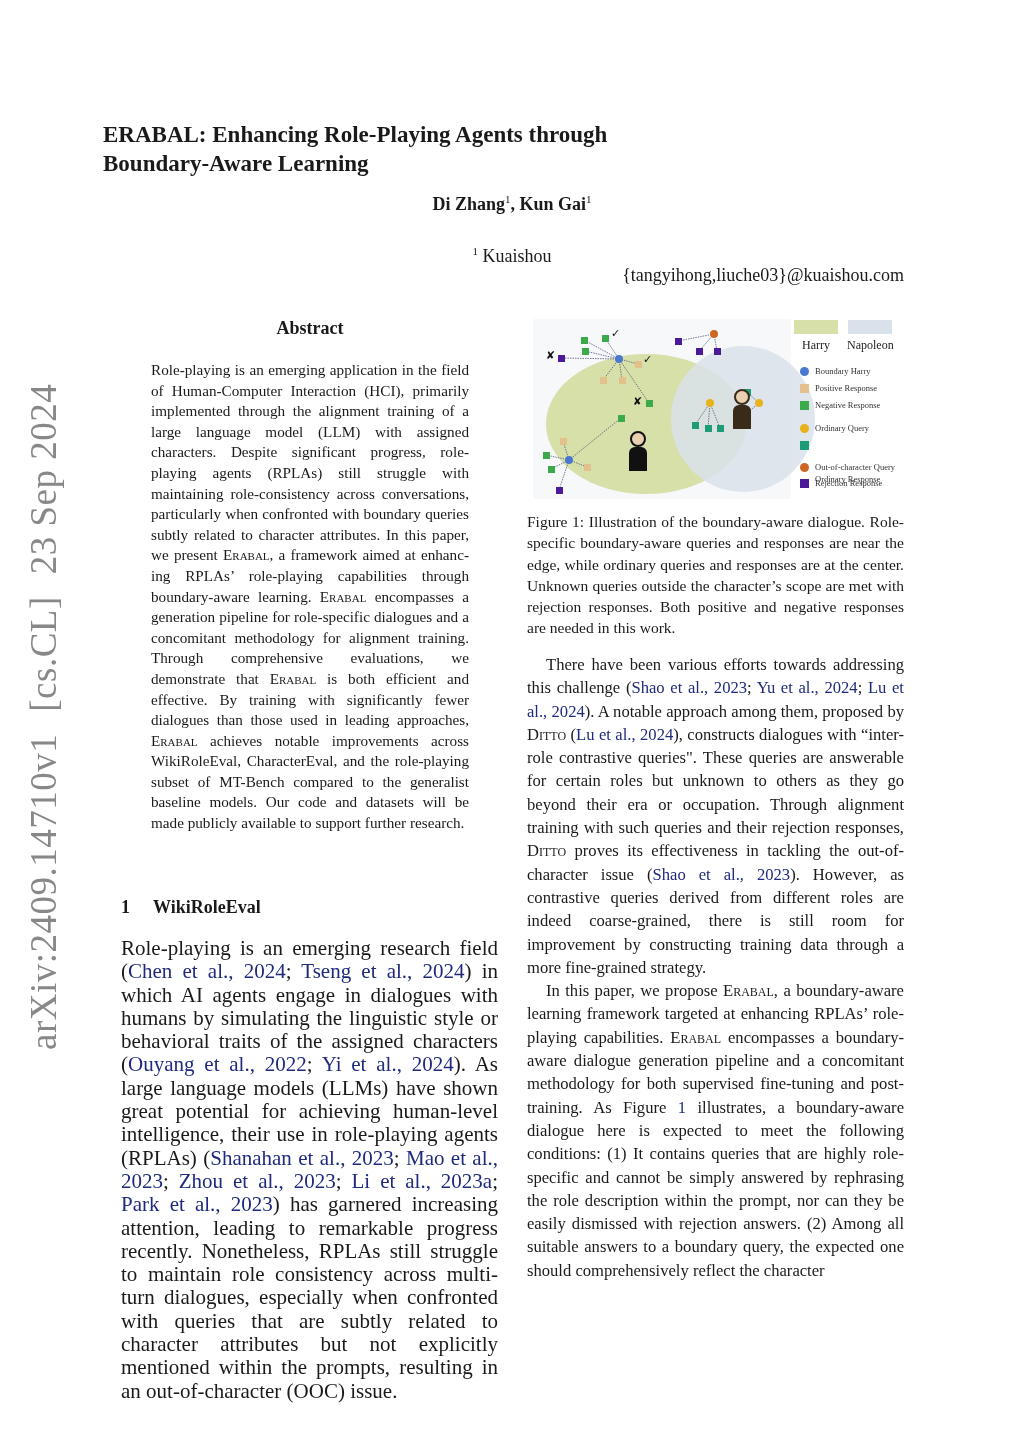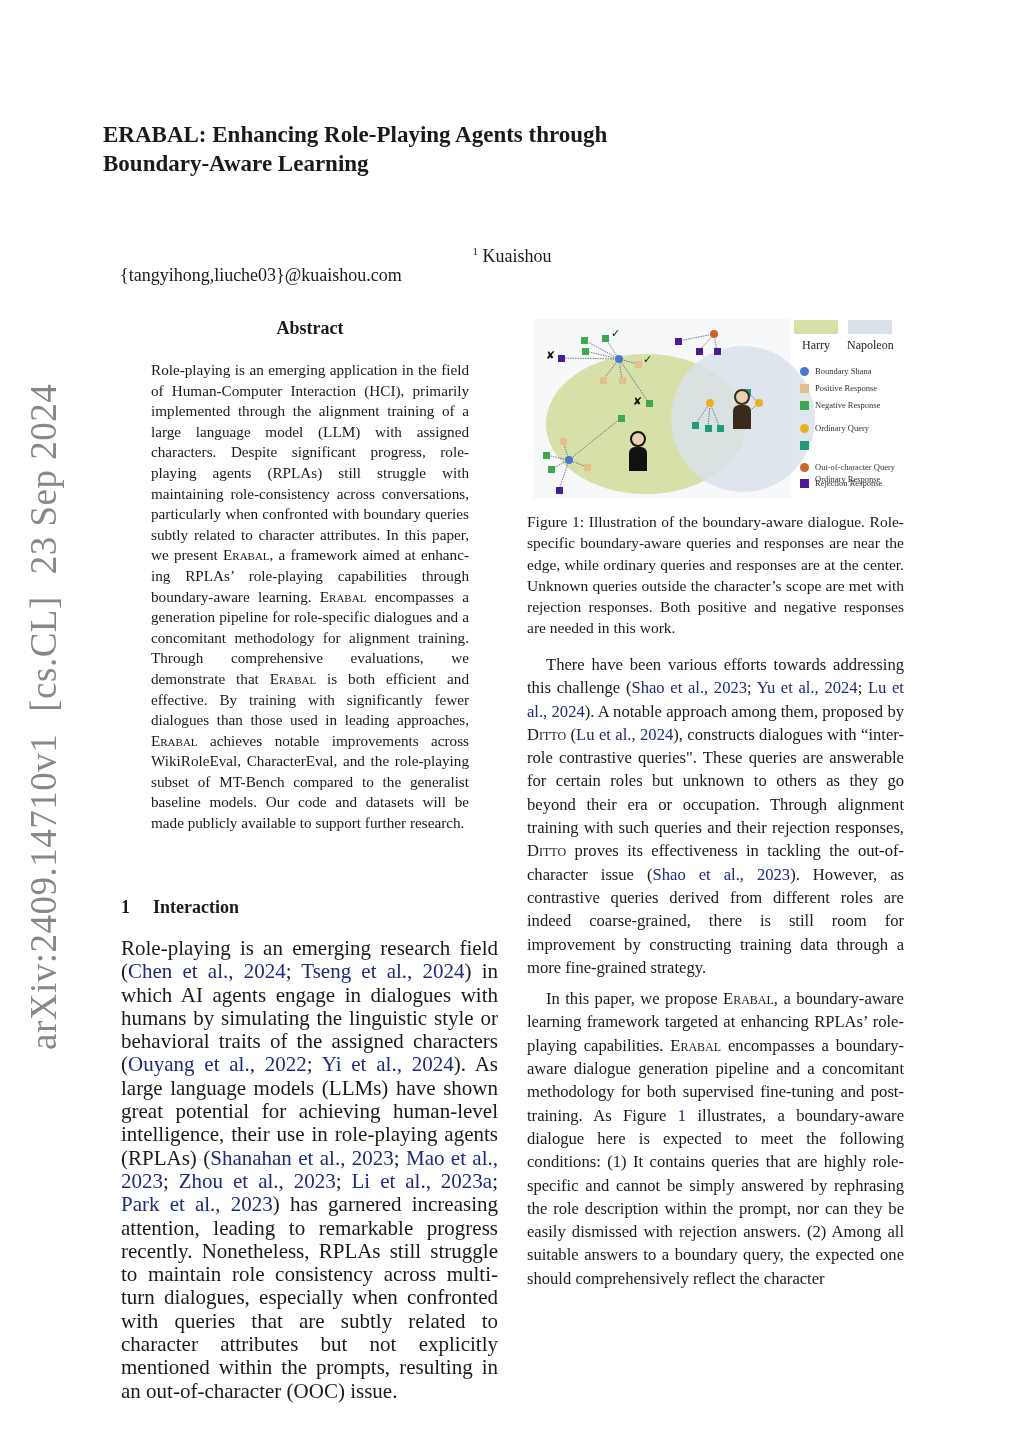--- a/index.html
+++ b/index.html
@@ -8,58 +8,62 @@
   .arxiv { position: absolute; left: 22px; top: 1050px; transform-origin: 0 0; transform: rotate(-90deg);
            font-size: 37px; color: #888888; white-space: nowrap; letter-spacing: 0.5px; }
   .arxiv span { margin-right: 22px; }
   .title { position: absolute; left: 103px; width: 784px; top: 120px; text-align: left;
            font-weight: bold; font-size: 23px; line-height: 29px; }
   .authors { position: absolute; left: 120px; width: 784px; top: 187px; text-align: center;
              font-weight: bold; font-size: 18px; line-height: 24px; }
   .authors sup { font-size: 11px; font-weight: normal; }
   .affil { position: absolute; left: 120px; width: 784px; top: 239px; text-align: center; font-size: 18px; line-height: 24px; }
   .affil sup { font-size: 11px; }
-  .email { position: absolute; left: 120px; width: 784px; top: 263px; text-align: left; font-size: 18px; line-height: 24px; }
+  .email { position: absolute; left: 120px; width: 784px; top: 263px; text-align: right; font-size: 18px; line-height: 24px; }
   .abs-head { position: absolute; left: 150px; width: 320px; top: 318px; text-align: center; font-weight: bold; font-size: 18px; }
   .abs-body { position: absolute; left: 151px; width: 318px; top: 360px; font-size: 15.2px; line-height: 20.6px; text-align: justify; hyphens: manual; }
   .sc { font-variant: small-caps; }
   .sec-head { position: absolute; left: 121px; top: 897px; font-weight: bold; font-size: 18px; }
   .sec-head .num { display: inline-block; width: 32px; }
   .col-left { position: absolute; left: 121px; width: 377px; top: 937px; font-size: 21px; line-height: 23.3px; text-align: justify; }
   .col-right { position: absolute; left: 527px; width: 377px; top: 653px; font-size: 16.6px; line-height: 23.3px; text-align: justify; }
   .col-right p { margin: 0 0 0 0; text-indent: 19px; }
-  .col-right p + p { margin-top: 8px; }
+  .col-right p + p { }
   .cite { color: #1f2a7c; }
   .caption { position: absolute; left: 527px; width: 377px; top: 511px; font-size: 15.5px; line-height: 21.3px; text-align: justify; }
   .figure { position: absolute; left: 533px; top: 319px; width: 372px; height: 180px; }
   .legend-swatch { position: absolute; }
   .legend-label { position: absolute; font-size: 8.5px; color: #333; white-space: nowrap; }
   .char-label { position: absolute; font-size: 12px; color: #222; }
 </style>
 </head>
 <body>
 
 <div class="arxiv">
   <span>arXiv:2409.14710v1</span><span>[cs.CL]</span><span>23 Sep 2024</span>
 </div>
 
 <div class="title">
   <div>ERABAL: Enhancing Role-Playing Agents through</div>
   <div>Boundary-Aware Learning</div>
 </div>
 
 <div class="authors">
+  <div>
+    <span><span>Di Zhang</span><sup>1</sup></span>,
+    <span><span>Kun Gai</span><sup>1</sup></span>
+  </div>
 </div>
 <div class="affil"><sup>1</sup> <span>Kuaishou</span></div>
 <div class="email">{tangyihong,liuche03}@kuaishou.com</div>
 
 <div class="abs-head">Abstract</div>
 <div class="abs-body"><span>Role-playing is an emerging application in the field of Human-Computer Interaction (HCI), primarily implemented through the alignment training of a large language model (LLM) with assigned characters.  Despite signifi­cant progress, role-playing agents (RPLAs) still struggle with maintaining role-consistency across conversations, particularly when con­fronted with boundary queries subtly related to character attributes.  In this paper, we present </span><span class="sc">Erabal</span><span>, a framework aimed at enhanc­ing RPLAs’ role-playing capabilities through boundary-aware learning.  </span><span class="sc">Erabal</span><span> encom­passes a generation pipeline for role-specific dialogues and a concomitant methodology for alignment training.  Through comprehensive evaluations, we demonstrate that </span><span class="sc">Erabal</span><span> is both efficient and effective.  By training with significantly fewer dialogues than those used in leading approaches, </span><span class="sc">Erabal</span><span> achieves notable improvements across WikiRoleEval, Charac­terEval, and the role-playing subset of MT-Bench compared to the generalist baseline mod­els.  Our code and datasets will be made pub­licly available to support further research.</span></div>
 
-<div class="sec-head"><span class="num">1</span><span>Interaction</span></div>
+<div class="sec-head"><span class="num">1</span><span>WikiRoleEval</span></div>
 <div class="col-left"><span>Role-playing is an emerging research field (</span><a class="cite">Chen et al., 2024</a><span>; </span><a class="cite">Tseng et al., 2024</a><span>) in which AI agents engage in dialogues with humans by simulating the linguistic style or behavioral traits of the assigned characters (</span><a class="cite">Ouyang et al., 2022</a><span>; </span><a class="cite">Yi et al., 2024</a><span>).  As large language models (LLMs) have shown great potential for achieving human-level intelligence, their use in role-playing agents (RPLAs) (</span><a class="cite">Shana­han et al., 2023</a><span>; </span><a class="cite">Mao et al., 2023</a><span>; </span><a class="cite">Zhou et al., 2023</a><span>; </span><a class="cite">Li et al., 2023a</a><span>; </span><a class="cite">Park et al., 2023</a><span>) has gar­nered increasing attention, leading to remarkable progress recently. Nonetheless, RPLAs still strug­gle to maintain role consistency across multi-turn dialogues, especially when confronted with queries that are subtly related to character attributes but not explicitly mentioned within the prompts, resulting in an out-of-character (OOC) issue.</span></div>
 
 <div class="figure">
   <svg width="372" height="180" viewBox="0 0 372 180">
     <rect x="0" y="0" width="258" height="180" fill="#f7f8fa"></rect>
     <ellipse cx="113" cy="105" rx="100" ry="70" fill="#d6e0a8"></ellipse>
     <ellipse cx="210" cy="100" rx="72" ry="73" fill="#d9e2ea" fill-opacity="0.85"></ellipse>
     <g stroke="#555a80" stroke-width="0.8" stroke-dasharray="1.5,1" fill="none">
       <line x1="86" y1="40" x2="51" y2="21"></line>
       <line x1="86" y1="40" x2="72" y2="19"></line>
@@ -128,21 +132,21 @@
       <div style="width:18px;height:24px;background:#3a2a1a;border-radius:6px 6px 0 0;"></div>
     </div>
   </div>
 
 <div style="position:absolute;left:794px;top:320px;width:44px;height:14px;background:#d6e0a8;"></div>
 <div style="position:absolute;left:848px;top:320px;width:44px;height:14px;background:#d9e2ea;"></div>
 <div class="char-label" style="left:802px;top:338px;">Harry</div>
 <div class="char-label" style="left:847px;top:338px;">Napoleon</div>
 <div id="legend-items">
     <div class="legend-swatch" style="left: 800px; top: 367px; width: 9px; height: 9px; background: rgb(74, 120, 208); border-radius: 50%;"></div>
-    <div class="legend-label" style="left: 815px; top: 366px;">Boundary Shana</div>
+    <div class="legend-label" style="left: 815px; top: 366px;">Boundary Harry</div>
     <div class="legend-swatch" style="left: 800px; top: 384px; width: 9px; height: 9px; background: rgb(228, 192, 140);"></div>
     <div class="legend-label" style="left: 815px; top: 383px;">Positive Response</div>
     <div class="legend-swatch" style="left: 800px; top: 401px; width: 9px; height: 9px; background: rgb(58, 170, 74);"></div>
     <div class="legend-label" style="left: 815px; top: 400px;">Negative Response</div>
     <div class="legend-swatch" style="left: 800px; top: 424px; width: 9px; height: 9px; background: rgb(232, 178, 26); border-radius: 50%;"></div>
     <div class="legend-label" style="left: 815px; top: 423px;">Ordinary Query</div>
     <div class="legend-swatch" style="left: 800px; top: 441px; width: 9px; height: 9px; background: rgb(30, 156, 120);"></div>
     <div class="legend-label" style="left: 815px; top: 440px; margin-top: 34px;">Ordinary Response</div>
     <div class="legend-swatch" style="left: 800px; top: 463px; width: 9px; height: 9px; background: rgb(204, 102, 34); border-radius: 50%;"></div>
     <div class="legend-label" style="left: 815px; top: 462px;">Out-of-character Query</div>

